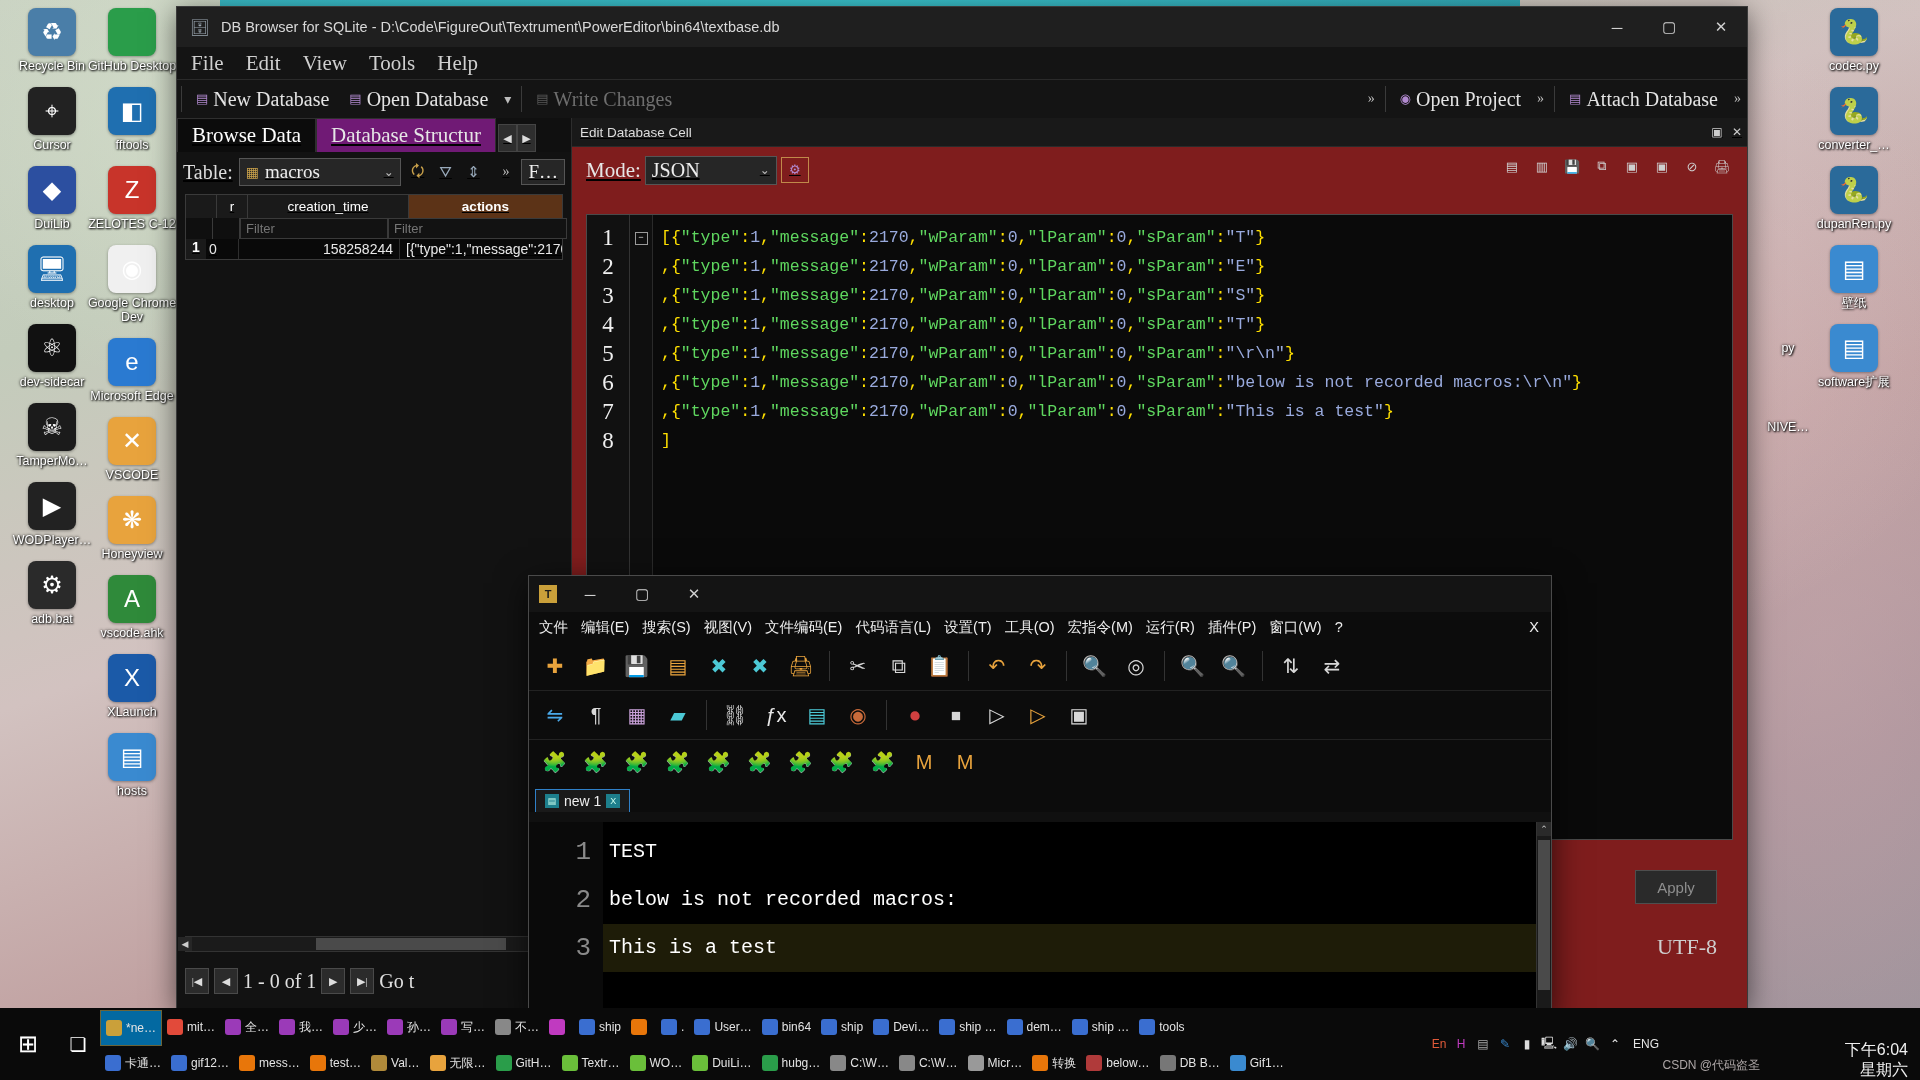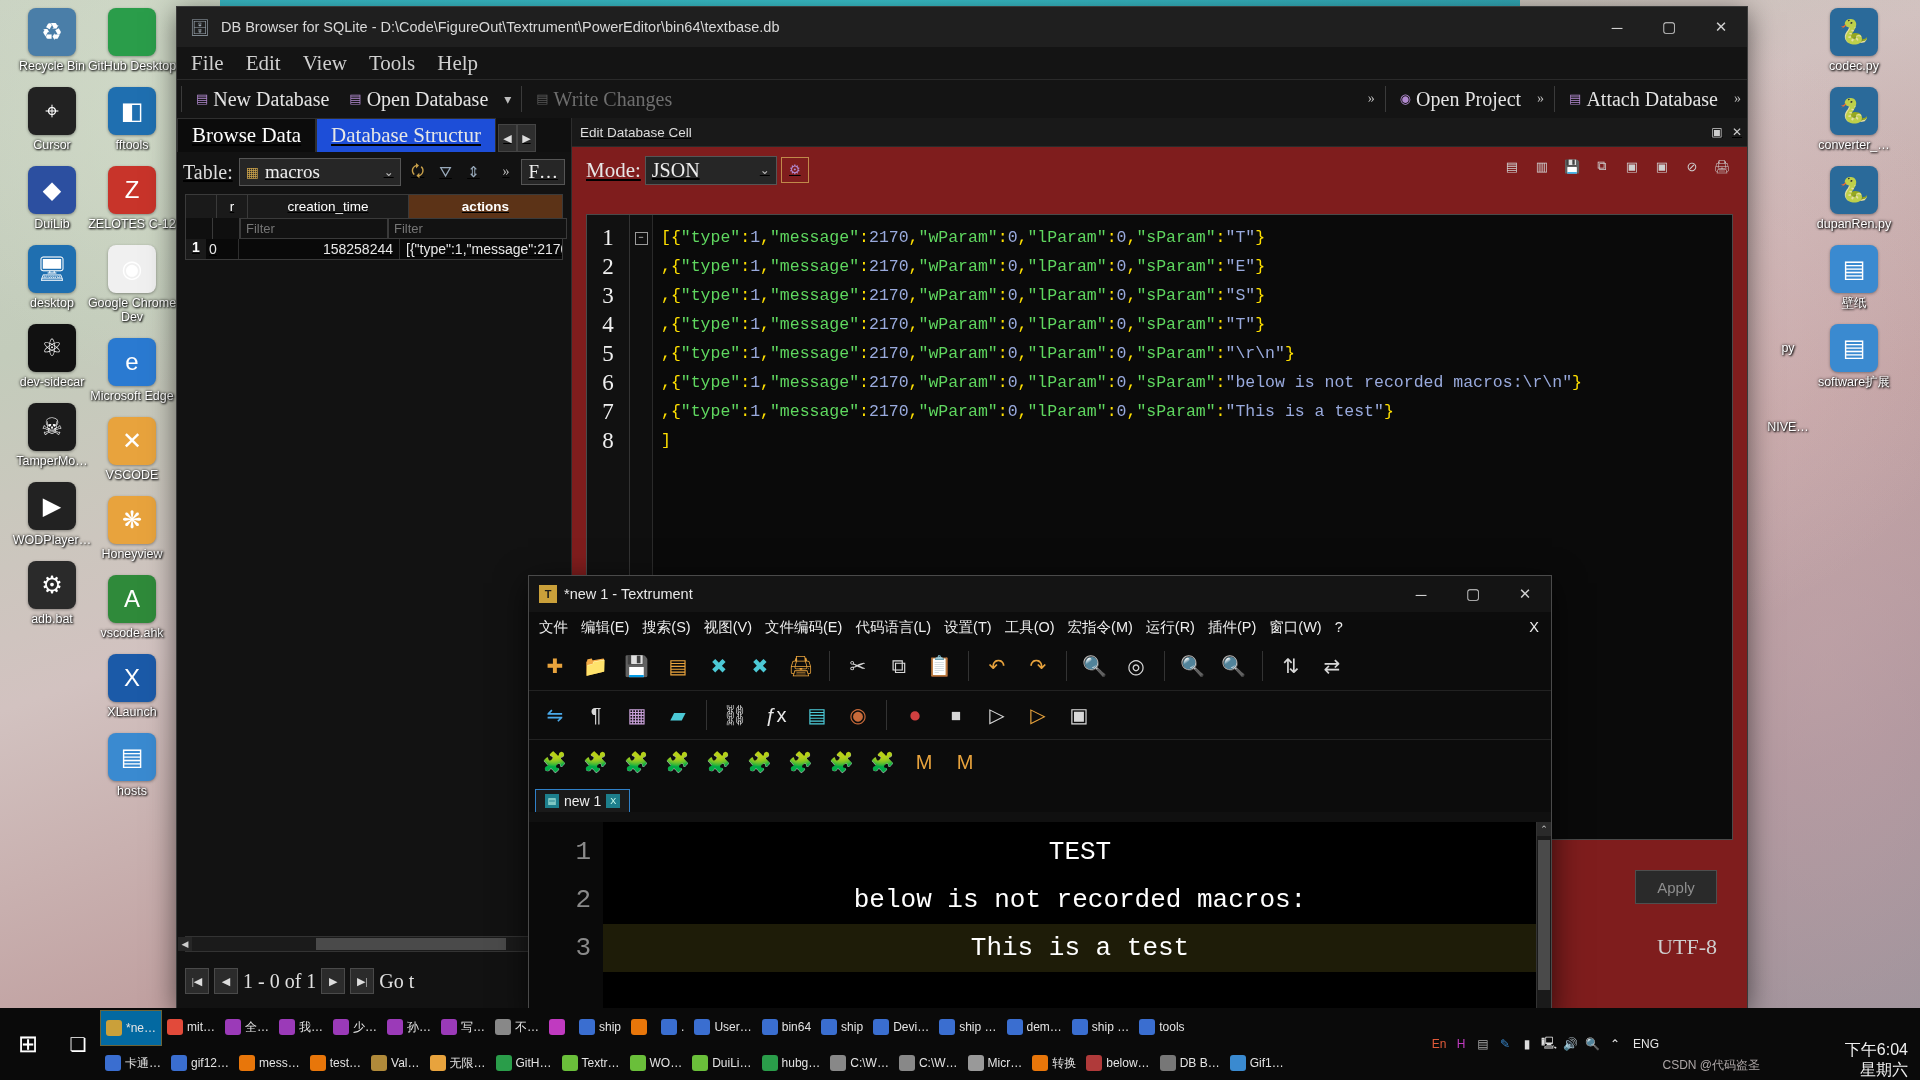--- a/index.html
+++ b/index.html
@@ -37,21 +37,21 @@
   #dbtoolbar{height:38px;background:#141414;display:flex;align-items:center;color:#e4e4e4;
      font-family:"Liberation Serif",serif;font-size:20px;border-top:1px solid #2a2a2a;}
   .tbtn{display:flex;align-items:center;gap:5px;padding:0 10px;height:38px;white-space:nowrap;}
   .tbsep{width:1px;height:26px;background:#3b3b3b;margin:0 4px;}
   .chev{color:#bdbdbd;font-size:14px;padding:0 6px;}
   .tico2{font-size:13px;color:#b28ad0;}
   #dbbody{display:flex;height:calc(100% - 110px);text-decoration:underline;}
   #leftpane{width:394px;background:#121212;border-right:1px solid #2d2d2d;position:relative;}
   #tabs{display:flex;align-items:flex-end;height:34px;background:#101010;}
   .tab{padding:4px 14px;font-family:"Liberation Serif",serif;font-size:21px;color:#e6e6e6;
-     background:#1d4ed8;border:1px solid #2f2f2f;border-bottom:none;}
+     background:#701a75;border:1px solid #2f2f2f;border-bottom:none;}
   .tab.active{background:#0c0c0c;color:#fff;}
   .tabarrows{display:flex;margin-left:2px;}
   .tabarrows span{width:17px;height:26px;background:#2e2e2e;color:#ddd;display:flex;
      align-items:center;justify-content:center;font-size:11px;border:1px solid #444;}
   #tablerow{display:flex;align-items:center;gap:6px;padding:6px 6px;color:#ddd;
      font-family:"Liberation Serif",serif;font-size:20px;}
   .combo{background:#262626;border:1px solid #555;color:#eee;padding:2px 6px;display:flex;
      align-items:center;gap:6px;min-width:148px;justify-content:space-between;font-size:19px;}
   .iconbtn{width:26px;height:24px;display:flex;align-items:center;justify-content:center;font-size:15px;}
   .grid{margin:2px 8px 0 8px;border:1px solid #3a3a3a;}
@@ -116,21 +116,21 @@
   .vsep{width:1px;height:30px;background:#333;margin:0 5px;}
   #txtabs{height:28px;background:#0c0c0c;display:flex;align-items:flex-end;padding-left:6px;}
   #txtabs .t{display:flex;align-items:center;gap:5px;background:#1a1a1a;padding:3px 9px;
      color:#eee;font-size:14px;border:1px solid #2f80c8;border-bottom:none;}
   #txtabs .t .sq{width:14px;height:14px;background:#1d7f8c;color:#cfe;font-size:9px;
      display:flex;align-items:center;justify-content:center;}
   #txedit{position:absolute;left:0;right:0;top:246px;bottom:0;background:#000;display:flex;}
   #txedit .g{width:62px;background:#0a0a0a;color:#8a8a8a;font-family:"Liberation Mono",monospace;
      font-size:26px;text-align:right;padding:6px 12px 0 0;}
   #txedit .g div{height:48px;line-height:48px;}
-  #txedit .c{flex:1;font-family:"Liberation Mono",monospace;font-size:26px;color:#fff;padding-top:6px;text-align:center;}
+  #txedit .c{flex:1;font-family:"Liberation Mono",monospace;font-size:20px;color:#fff;padding-top:6px;}
   #txedit .c div{height:48px;line-height:48px;padding-left:6px;}
   #txedit .c div.hl{background:#1e1c08;}
   #txsb{position:absolute;right:0;top:246px;bottom:0;width:14px;background:#1a1a1a;border-left:1px solid #333;}
   #txsb .up{height:14px;background:#2a2a2a;color:#ccc;font-size:9px;text-align:center;line-height:14px;}
   #txsb .th{position:absolute;left:1px;right:1px;top:18px;height:150px;background:#4a4a4a;}
   
   #taskbar{position:absolute;left:0;bottom:0;width:1920px;height:72px;background:#0a0a0a;display:flex;align-items:stretch;}
   #startbtn{width:56px;display:flex;align-items:center;justify-content:center;color:#fff;font-size:24px;}
   #taskview{width:44px;display:flex;align-items:center;justify-content:center;color:#fff;font-size:19px;}
   #tbitems{flex:1;display:flex;flex-wrap:wrap;align-content:center;padding-top:2px;}
@@ -449,21 +449,20 @@
 
       <div id="applybtn">Apply</div>
       <div id="enc">UTF-8</div>
     </div>
   </div>
 </div>
 
 <div id="txwin">
   <div id="txtitle">
     <span class="tico">T</span>
-    <span style="flex:1">*new 1 - Textrument</span>
     <span class="wbtn" style="height:36px">─</span>
     <span class="wbtn" style="height:36px">▢</span>
     <span class="wbtn close" style="height:36px">✕</span>
   </div>
   <div id="txmenu">
       <span>文件</span>
       <span>编辑(E)</span>
       <span>搜索(S)</span>
       <span>视图(V)</span>
       <span>文件编码(E)</span>

